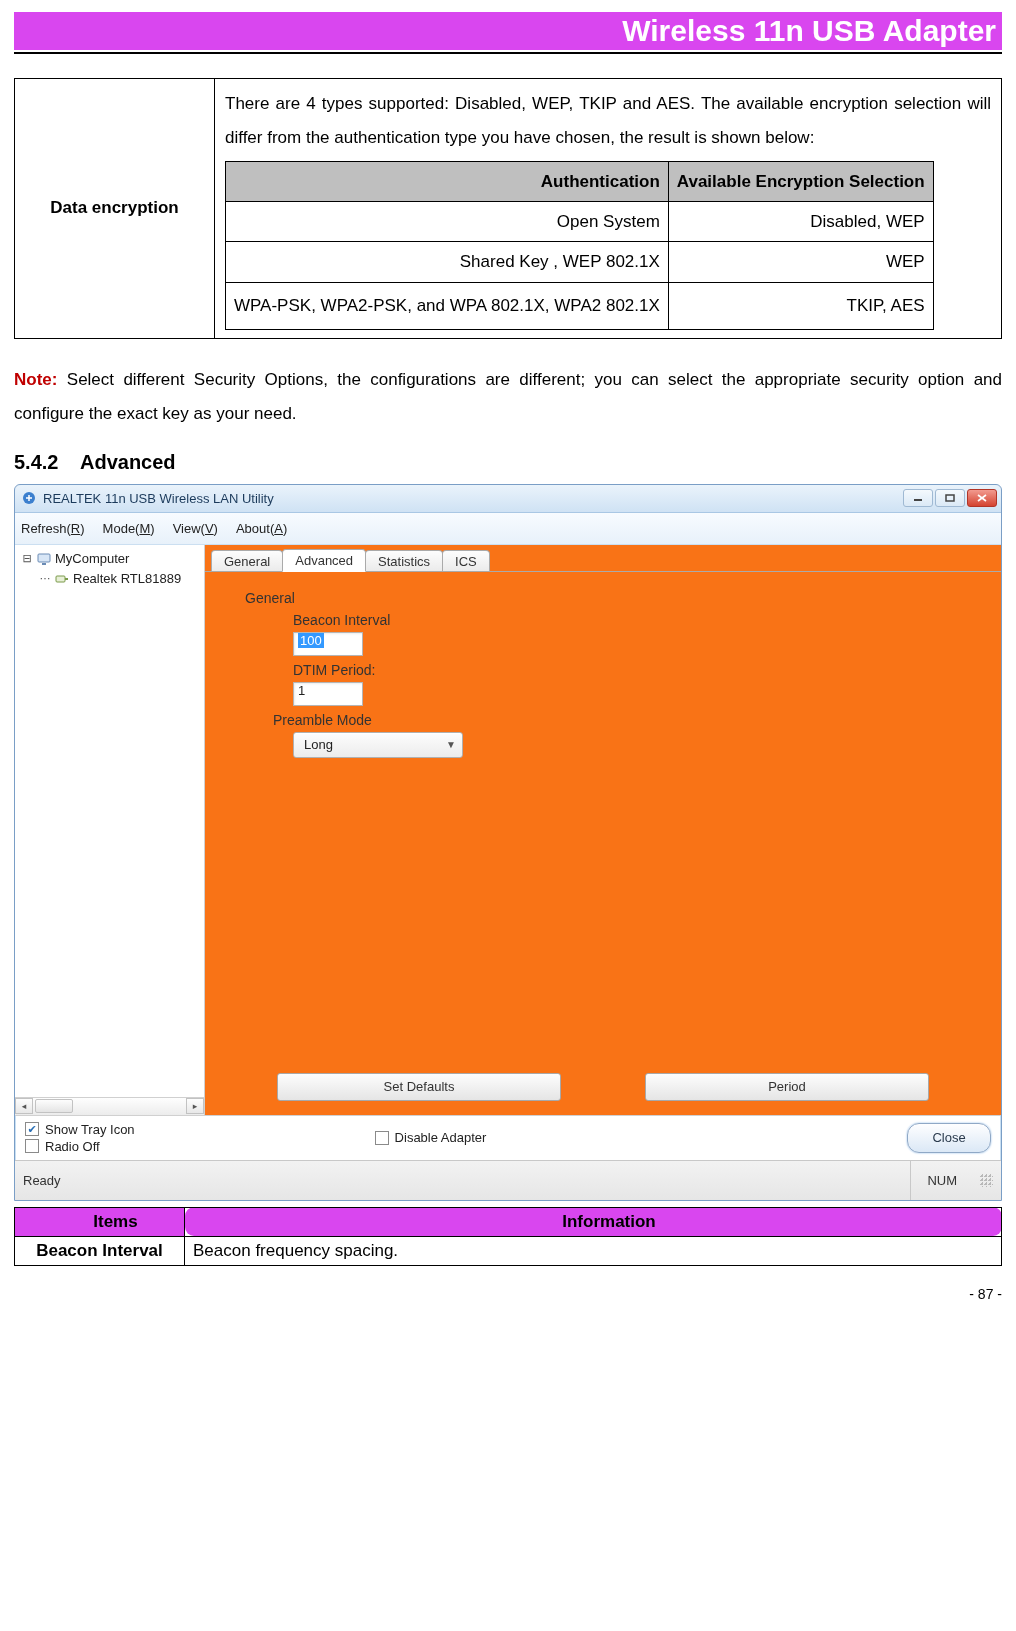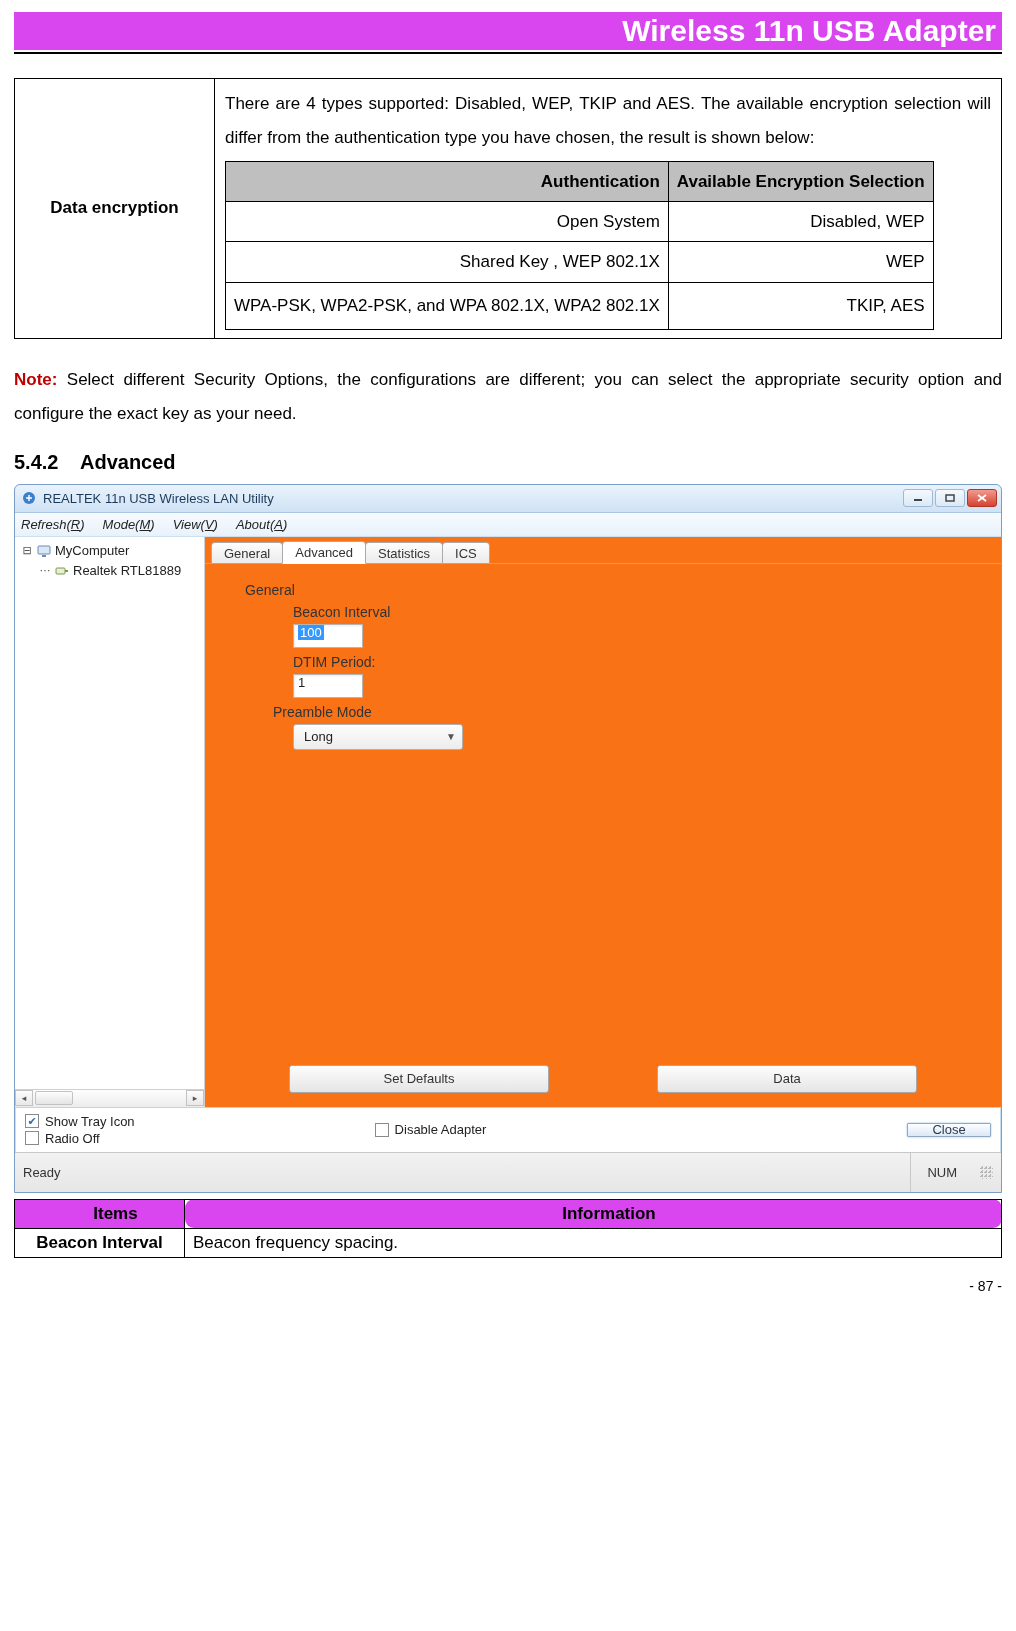--- a/index.html
+++ b/index.html
@@ -106,29 +106,28 @@
     display:flex; align-items:center; justify-content:center;
     font-size:10px;
   }
   .win-btn.close {
     background: linear-gradient(#f29a8f,#d44330);
     border-color:#b23527;
     color:#fff;
   }
 
   .menubar {
-    height: 24px;
+    height: 32px;
     background: linear-gradient(#f7fbff, #e8f1fa);
     border-bottom: 1px solid #cbdff1;
     display:flex; align-items:center;
     padding: 0 6px;
     gap: 18px;
     font-size: 13px;
     color: #222;
-    font-style: italic;
   }
   .menu-item .ul { text-decoration: underline; }
 
   .app-body { display:flex; height: 570px; }
   .tree-pane {
     width: 190px;
     background: #fff;
     border-right: 1px solid #d0d0d0;
     position: relative;
     display:flex; flex-direction:column;
@@ -208,21 +207,21 @@
     box-shadow:0 1px 0 #fff inset;
   }
   .combo .chev{font-size:10px;color:#555;}
 
   .btn-row {
     position:absolute; left:0; right:0; bottom:14px;
     display:flex; justify-content:space-around;
     padding: 0 30px;
   }
   .os-btn {
-    width: 260px; height:28px;
+    width: 284px; height:28px;
     border:1px solid #a8a8a8;
     border-radius:3px;
     background:linear-gradient(#fdfdfd,#e5e5e5);
     display:flex; align-items:center; justify-content:center;
     font-size:13px; color:#333;
   }
 
   .opt-bar {
     display:flex; align-items:center;
     padding: 6px 10px;
@@ -232,21 +231,21 @@
   }
   .opt-col{ display:flex; flex-direction:column; gap:2px;}
   .chk { display:flex; align-items:center; gap:6px; }
   .chkbox{
     width:14px;height:14px;border:1px solid #8a8a8a;background:#fff;
     display:inline-flex;align-items:center;justify-content:center;
     font-size:11px;color:#2a6fb5;
   }
   .opt-spacer{flex:1;}
   .close-btn{
-    width:84px;height:14px;border:1px solid #8fa8c6;border-radius:1px;
+    width:84px;height:30px;border:1px solid #8fa8c6;border-radius:12px;
     background:linear-gradient(#fefeff,#dbe8f6);
     display:flex;align-items:center;justify-content:center;
     font-size:13px;color:#2a3a4d;
     box-shadow:0 0 2px #87b5e6;
   }
 
   .statusbar{
     height:40px;
     background:linear-gradient(#f2f2f2,#e6e6e6);
     border-top:1px solid #c8c8c8;
@@ -410,21 +409,21 @@
         <div class="grp-label" style="margin-left:50px;">Preamble Mode</div>
         <div class="field-row">
           <div class="combo">
             <span>Long</span>
             <span class="chev">▼</span>
           </div>
         </div>
 
         <div class="btn-row">
           <div class="os-btn">Set Defaults</div>
-          <div class="os-btn">Data</div>
+          <div class="os-btn">Period</div>
         </div>
       </div>
     </div>
   </div>
 
   <div class="opt-bar">
     <div class="opt-col">
       <label class="chk">
         <span class="chkbox">✔</span>
         <span>Show Tray Icon</span>

